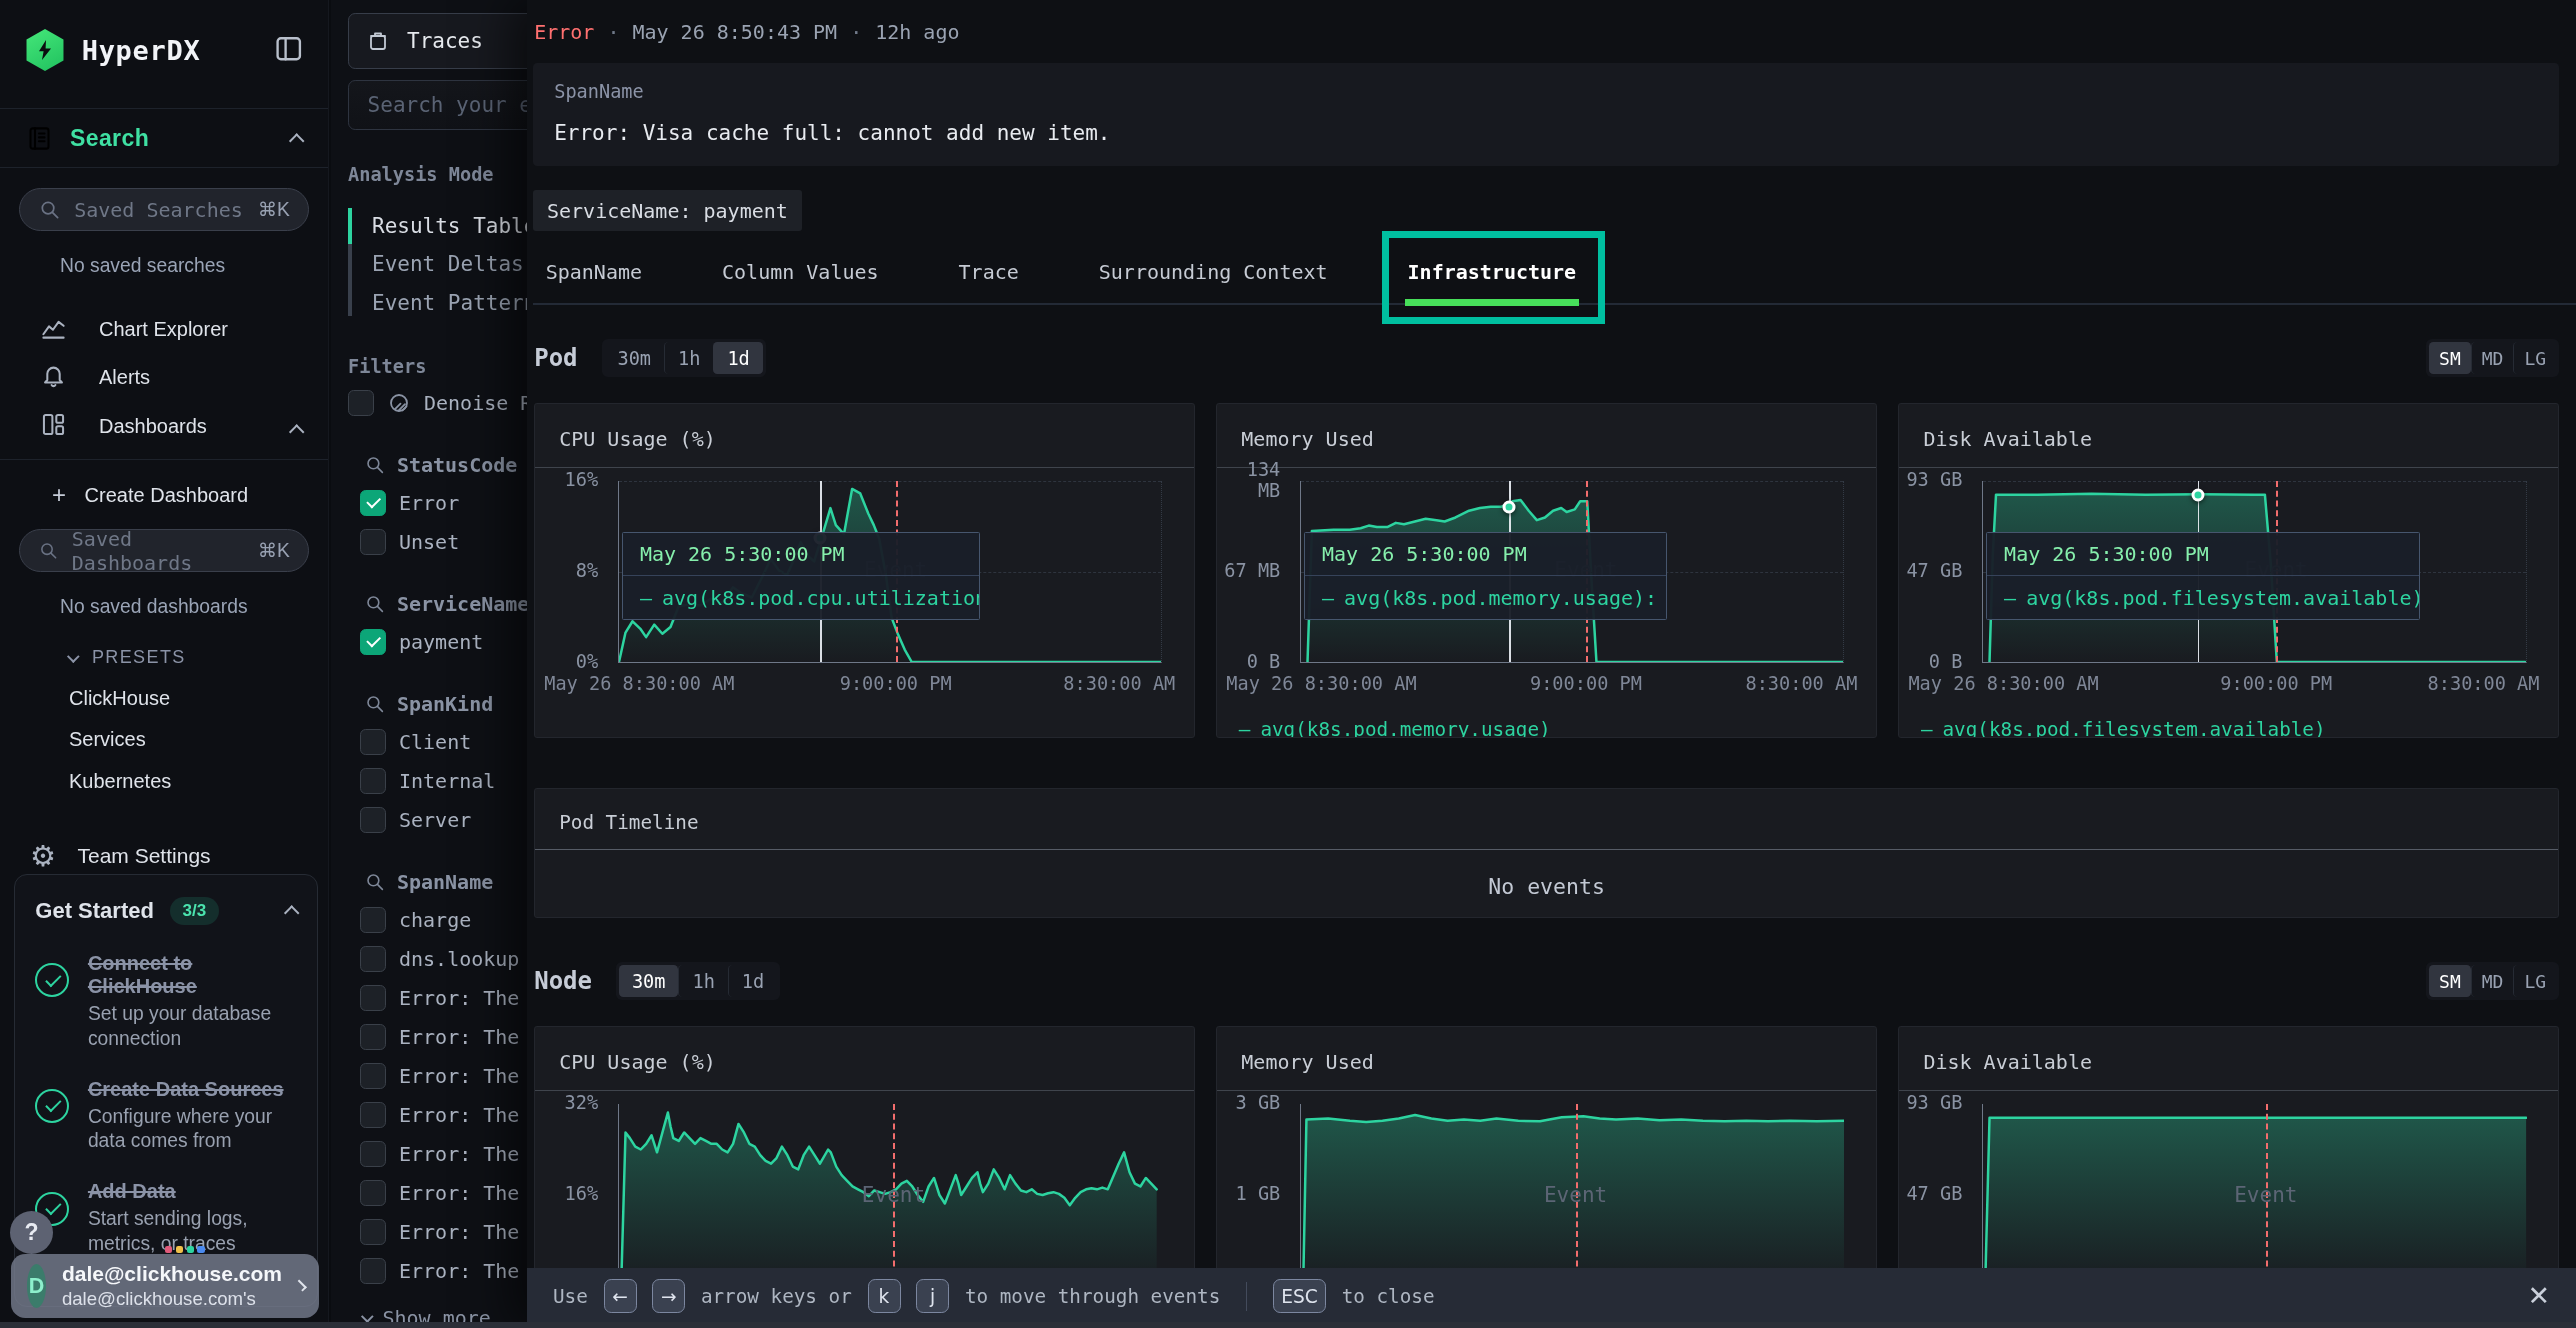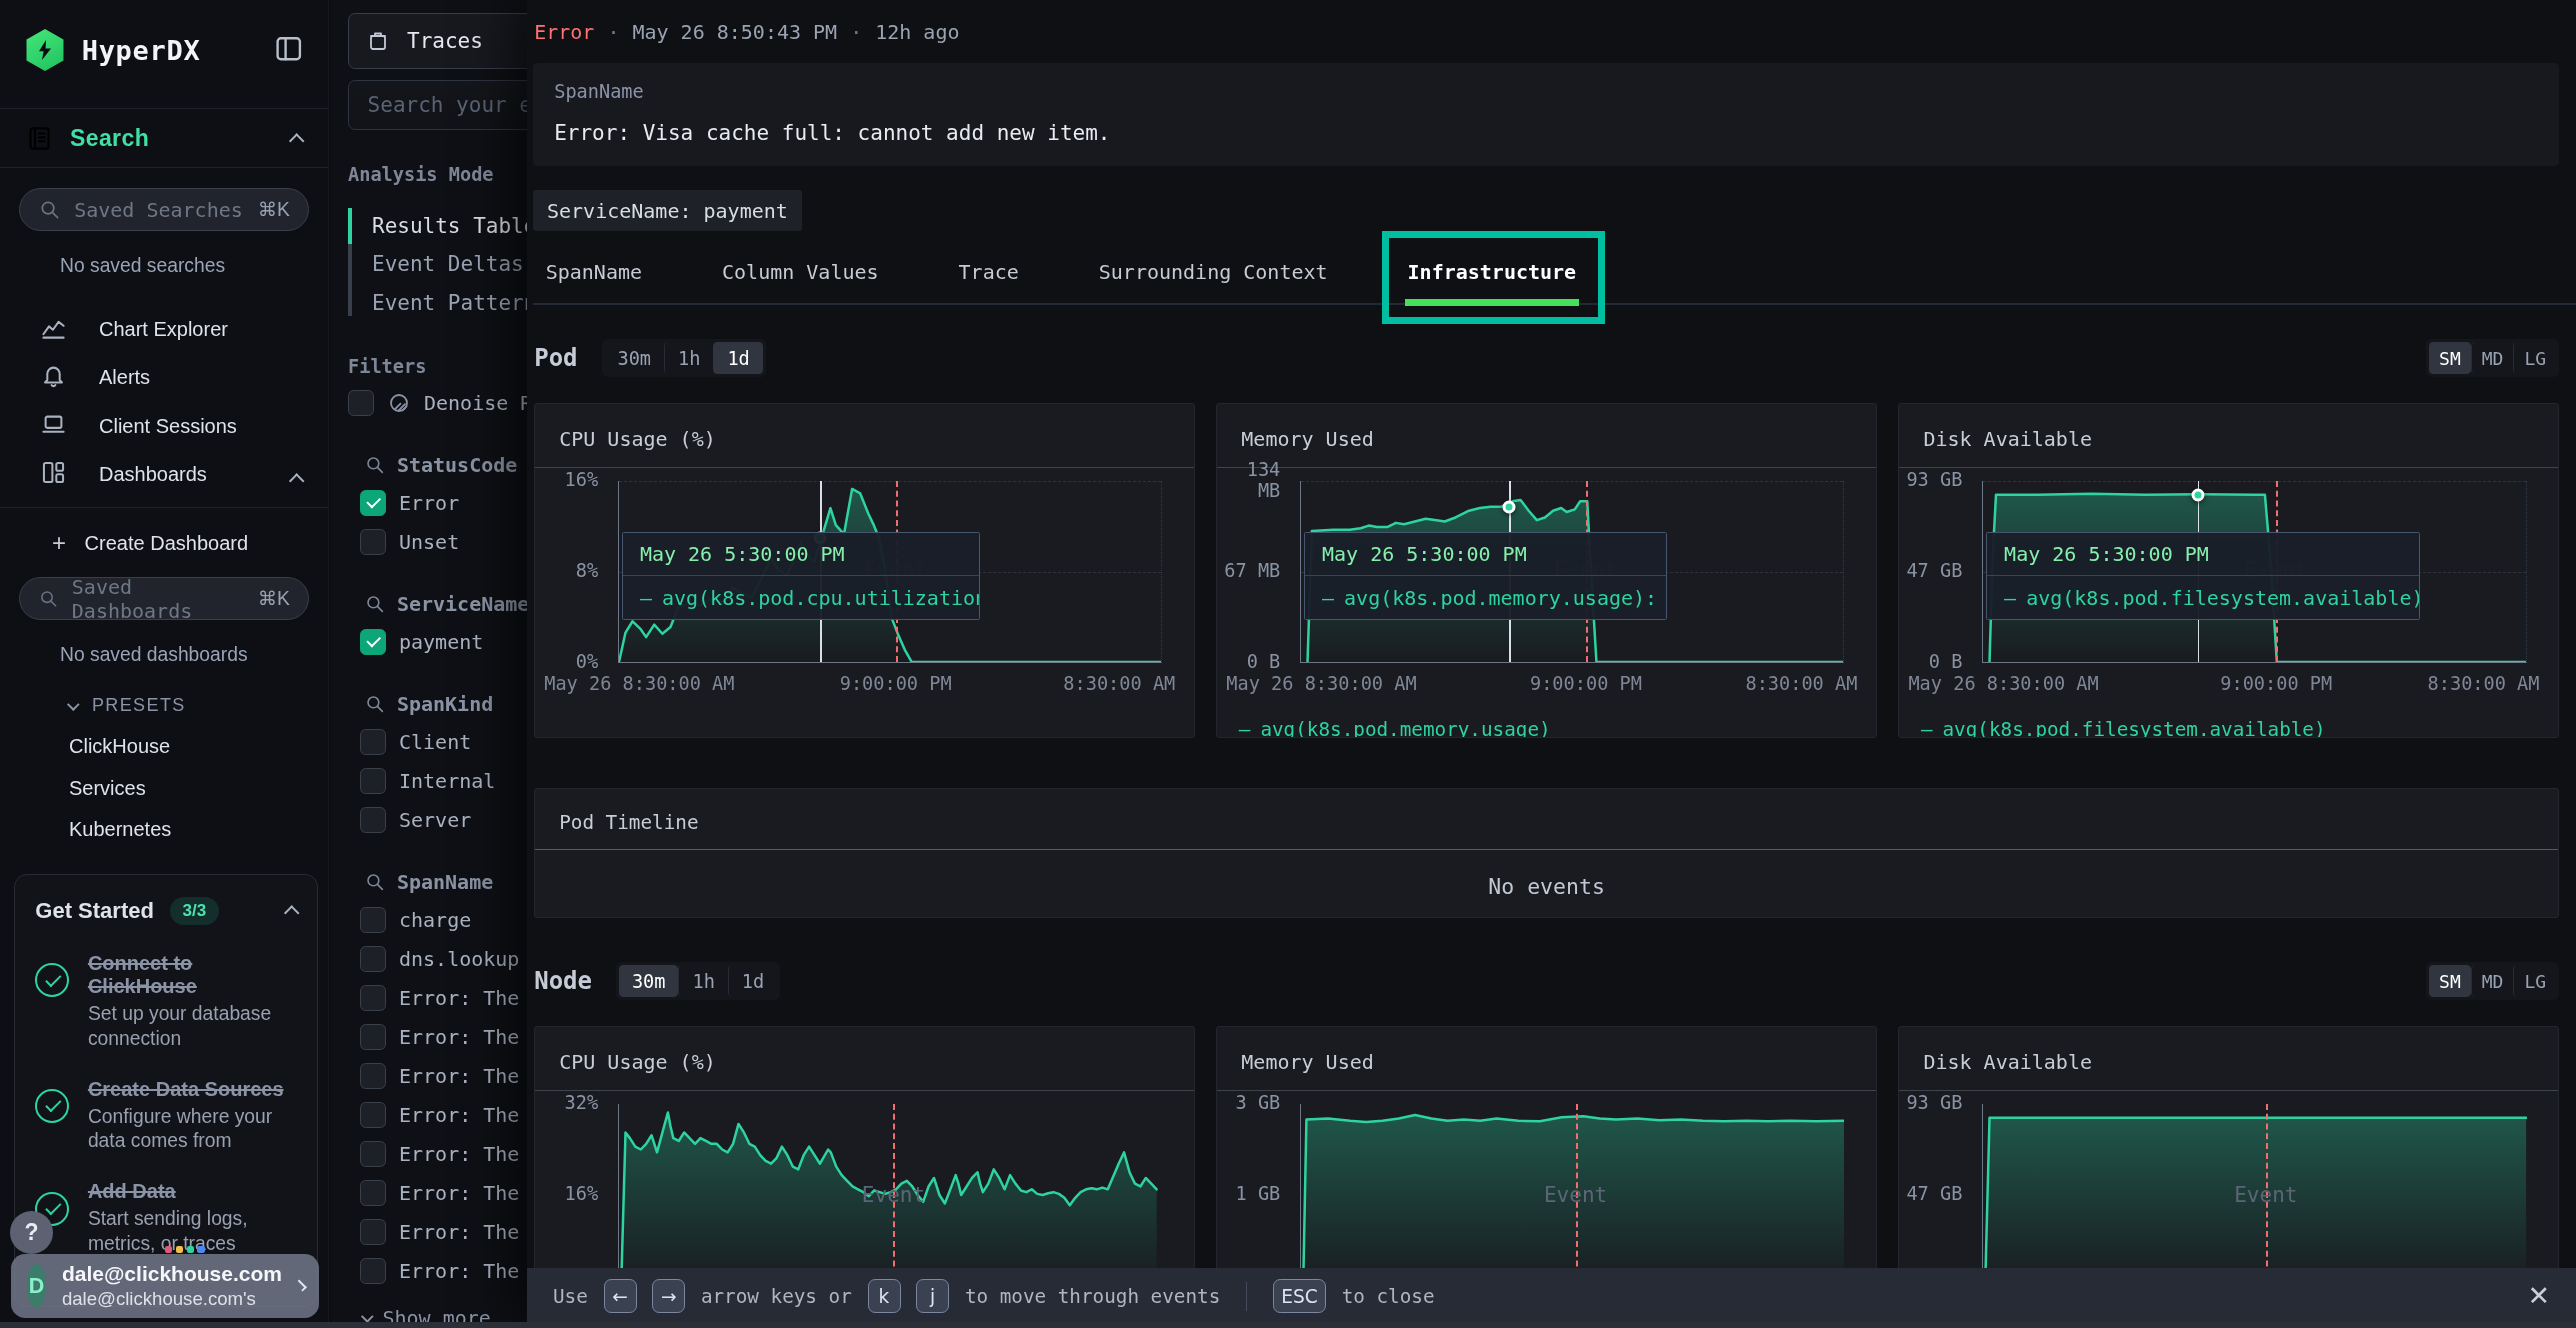--- a/index.html
+++ b/index.html
@@ -201,27 +201,20 @@
     </div>
     <div class="nav-item">
       <svg class="icon" viewBox="0 0 24 24">
           <path d="M6.5 16 v-5.5 a5.5 5.5 0 0 1 11 0 V16 l2 2.2 H4.5 Z"></path>
           <path d="M10.3 20.5 a2 2 0 0 0 3.4 0"></path>
         </svg>
       <span>Alerts</span>
     </div>
     <div class="nav-item">
       <svg class="icon" viewBox="0 0 24 24">
-          <rect x="5" y="5" width="14" height="10" rx="1.5"></rect>
-          <path d="M3 18.5 h18"></path>
-        </svg>
-      <span>Client Sessions</span>
-    </div>
-    <div class="nav-item">
-      <svg class="icon" viewBox="0 0 24 24">
           <rect x="3.5" y="3.5" width="7.5" height="17" rx="1.5"></rect>
           <rect x="14.5" y="3.5" width="6" height="7" rx="1.5"></rect>
           <rect x="14.5" y="13.5" width="6" height="7" rx="1.5"></rect>
         </svg>
       <span>Dashboards</span>
       <span class="chev up"></span>
     </div>
     <div class="nav-divider"></div>
   </div>
 

